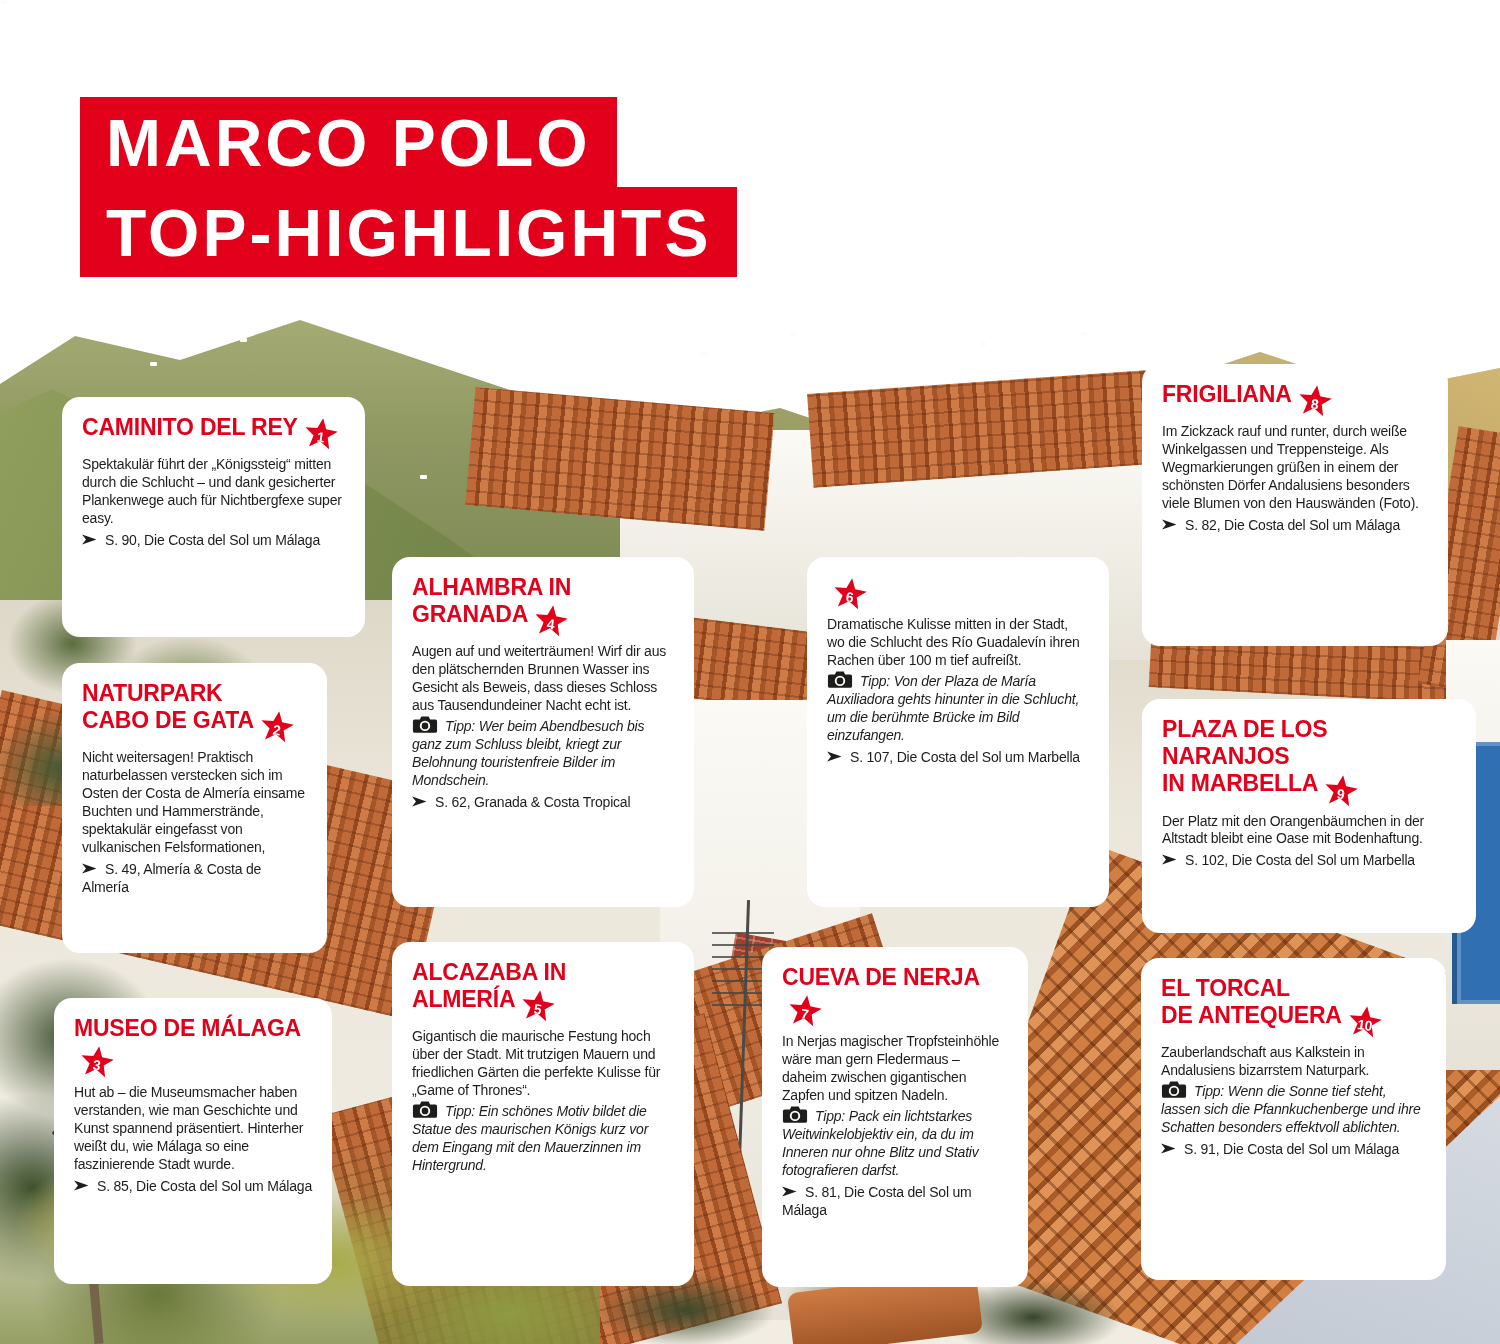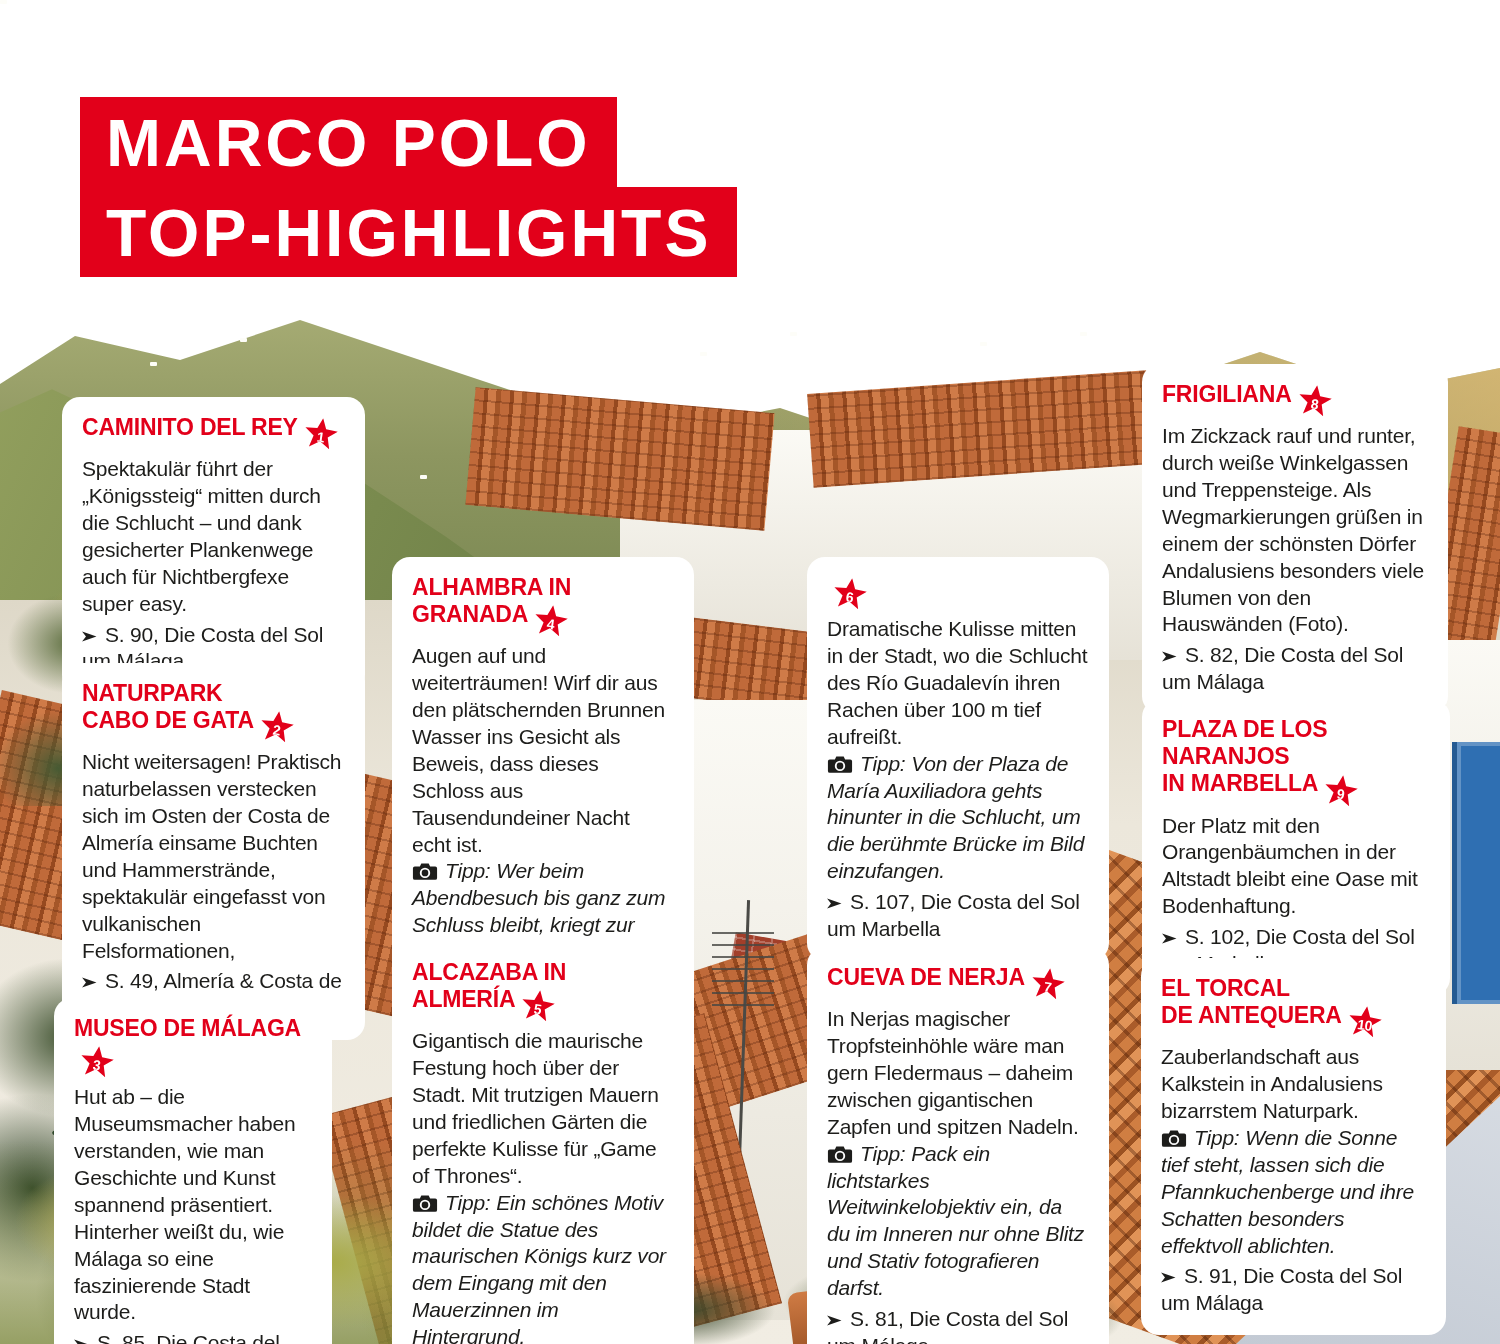--- a/index.html
+++ b/index.html
@@ -86,36 +86,36 @@
 
   
   .card{position:absolute;z-index:5;background:#ffffff;border-radius:18px;box-sizing:border-box;
     padding:17px 20px 18px;}
   .card-title{margin:0 0 6px;color:#e2001a;font-size:23px;line-height:1.18;font-weight:700;letter-spacing:-.2px;}
   .card-title .t{white-space:pre-line;}
   .star{display:inline-flex;align-items:center;justify-content:center;width:34px;height:32px;margin-left:6px;
     vertical-align:-7px;background:#e2001a;transform:rotate(8deg);
     clip-path:polygon(50% 0%,63% 33%,98% 36%,71% 58%,80% 94%,50% 73%,20% 94%,29% 58%,2% 36%,37% 33%);}
   .star i{font-style:normal;color:#fff;font-weight:700;font-size:14px;padding-top:6px;letter-spacing:-.5px;}
-  .body,.tip,.ref{margin:0;font-size:21px;line-height:1.28;letter-spacing:-.2px;color:#1d1d1b;}
+  .body,.tip,.ref{margin:0;font-size:14px;line-height:1.28;letter-spacing:-.2px;color:#1d1d1b;}
   .tip{font-style:italic;font-weight:500;}
   .tip svg{vertical-align:-3px;margin-right:7px;}
   .ref{margin-top:4px;}
   .ref svg{vertical-align:-1px;margin-right:8px;}
 
   
   .c1{left:62px; top:397px; width:303px; min-height:240px;}
-  .c2{left:62px; top:663px; width:303px; min-height:290px;}
+  .c2{left:62px; top:663px; width:265px; min-height:290px;}
   .c3{left:54px; top:998px; width:278px; min-height:286px;}
   .c4{left:392px;top:557px; width:302px; min-height:350px;}
   .c5{left:392px;top:942px; width:302px; min-height:344px;}
   .c6{left:807px;top:557px; width:302px; min-height:350px;}
-  .c7{left:807px;top:947px; width:302px; min-height:340px;}
+  .c7{left:762px;top:947px; width:266px; min-height:340px;}
   .c8{left:1142px;top:364px;width:306px; min-height:282px;}
-  .c9{left:1142px;top:699px;width:308px; min-height:234px;}
+  .c9{left:1142px;top:699px;width:334px; min-height:234px;}
   .c10{left:1141px;top:958px;width:305px;min-height:322px;}
 </style>
 </head>
 <body>
 
 <div class="stage">
 
   <div class="photo">
     <div class="sky"></div>
     <div class="hills-far"></div>

